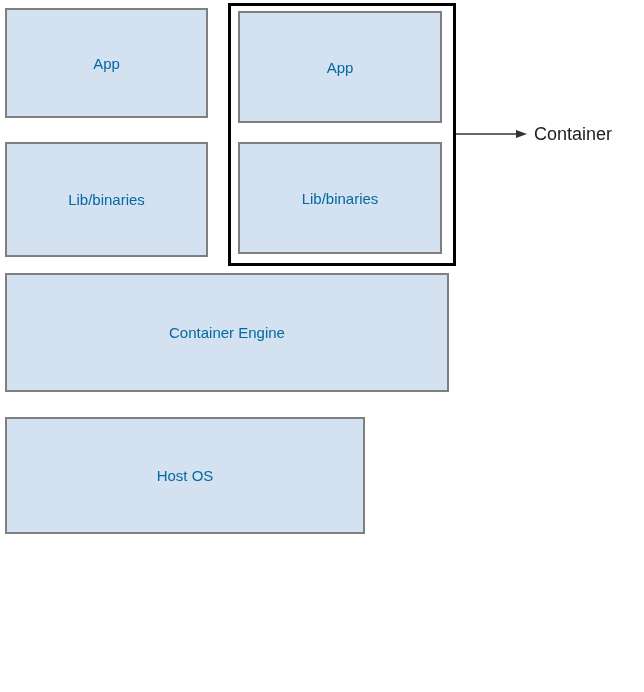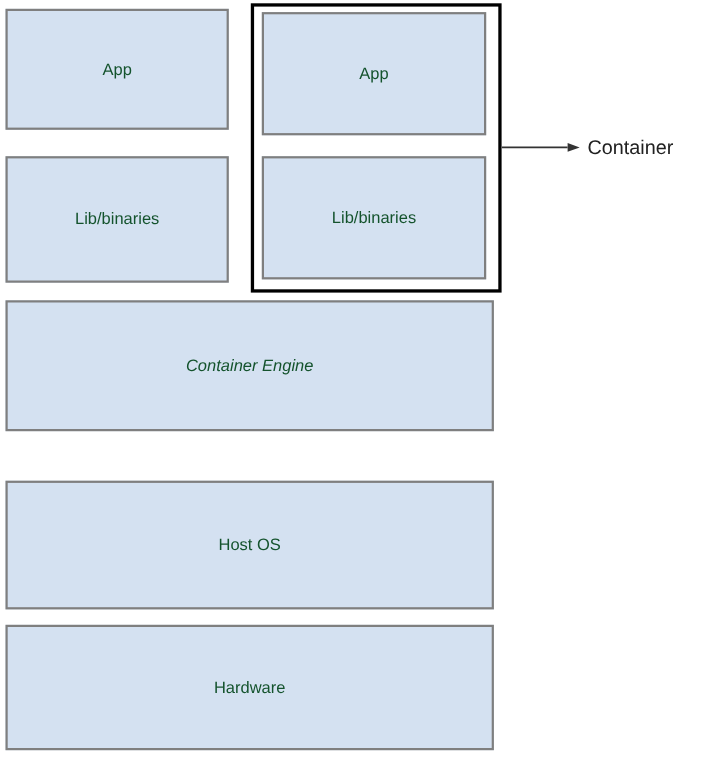--- a/index.html
+++ b/index.html
@@ -16,41 +16,41 @@
     overflow: hidden;
   }
   .box {
     position: absolute;
     background: #d4e1f1;
     border: 2px solid #7f7f7f;
     display: flex;
     align-items: center;
     justify-content: center;
     font-size: 15px;
-    color: #14532d;
+    color: #0369a1;
     box-sizing: border-box;
     text-align: center;
   }
   
   .host-app  { left: 5px;  top: 8px;   width: 203px; height: 110px; }
   .host-lib  { left: 5px;  top: 142px; width: 203px; height: 115px; }
   
   .container-outline {
     position: absolute;
     left: 228px; top: 3px;
     width: 228px; height: 263px;
     border: 3px solid #000000;
     box-sizing: border-box;
     background: #ffffff;
   }
   .container-app { left: 7px; top: 5px;   width: 204px; height: 112px; }
   .container-lib { left: 7px; top: 136px; width: 204px; height: 112px; }
   
-  .engine-layer   { left: 5px; top: 273px; width: 444px; height: 119px; font-style: italic; }
-  .hostos-layer   { left: 5px; top: 417px; width: 444px; height: 117px; margin-top: 20px; }
+  .engine-layer   { left: 5px; top: 273px; width: 444px; height: 119px; }
+  .hostos-layer   { left: 5px; top: 417px; width: 360px; height: 117px; }
   .hardware-layer { left: 5px; top: 568px; width: 444px; height: 114px; }
   
   .arrow-svg {
     position: absolute;
     left: 456px; top: 128px;
     width: 72px; height: 12px;
   }
   .container-callout {
     position: absolute;
     left: 534px; top: 124px;
@@ -80,15 +80,14 @@
     <line x1="0" y1="6" x2="60" y2="6" stroke="#333333" stroke-width="1.5"></line>
     <polygon points="60,2 71,6 60,10" fill="#333333"></polygon>
   </svg>
 
   <div class="container-callout">Container</div>
 
   <div class="box engine-layer">Container Engine</div>
 
   <div class="box hostos-layer">Host OS</div>
 
-  <div class="box hardware-layer">Hardware</div>
 
 </div>
 
 </body></html>

